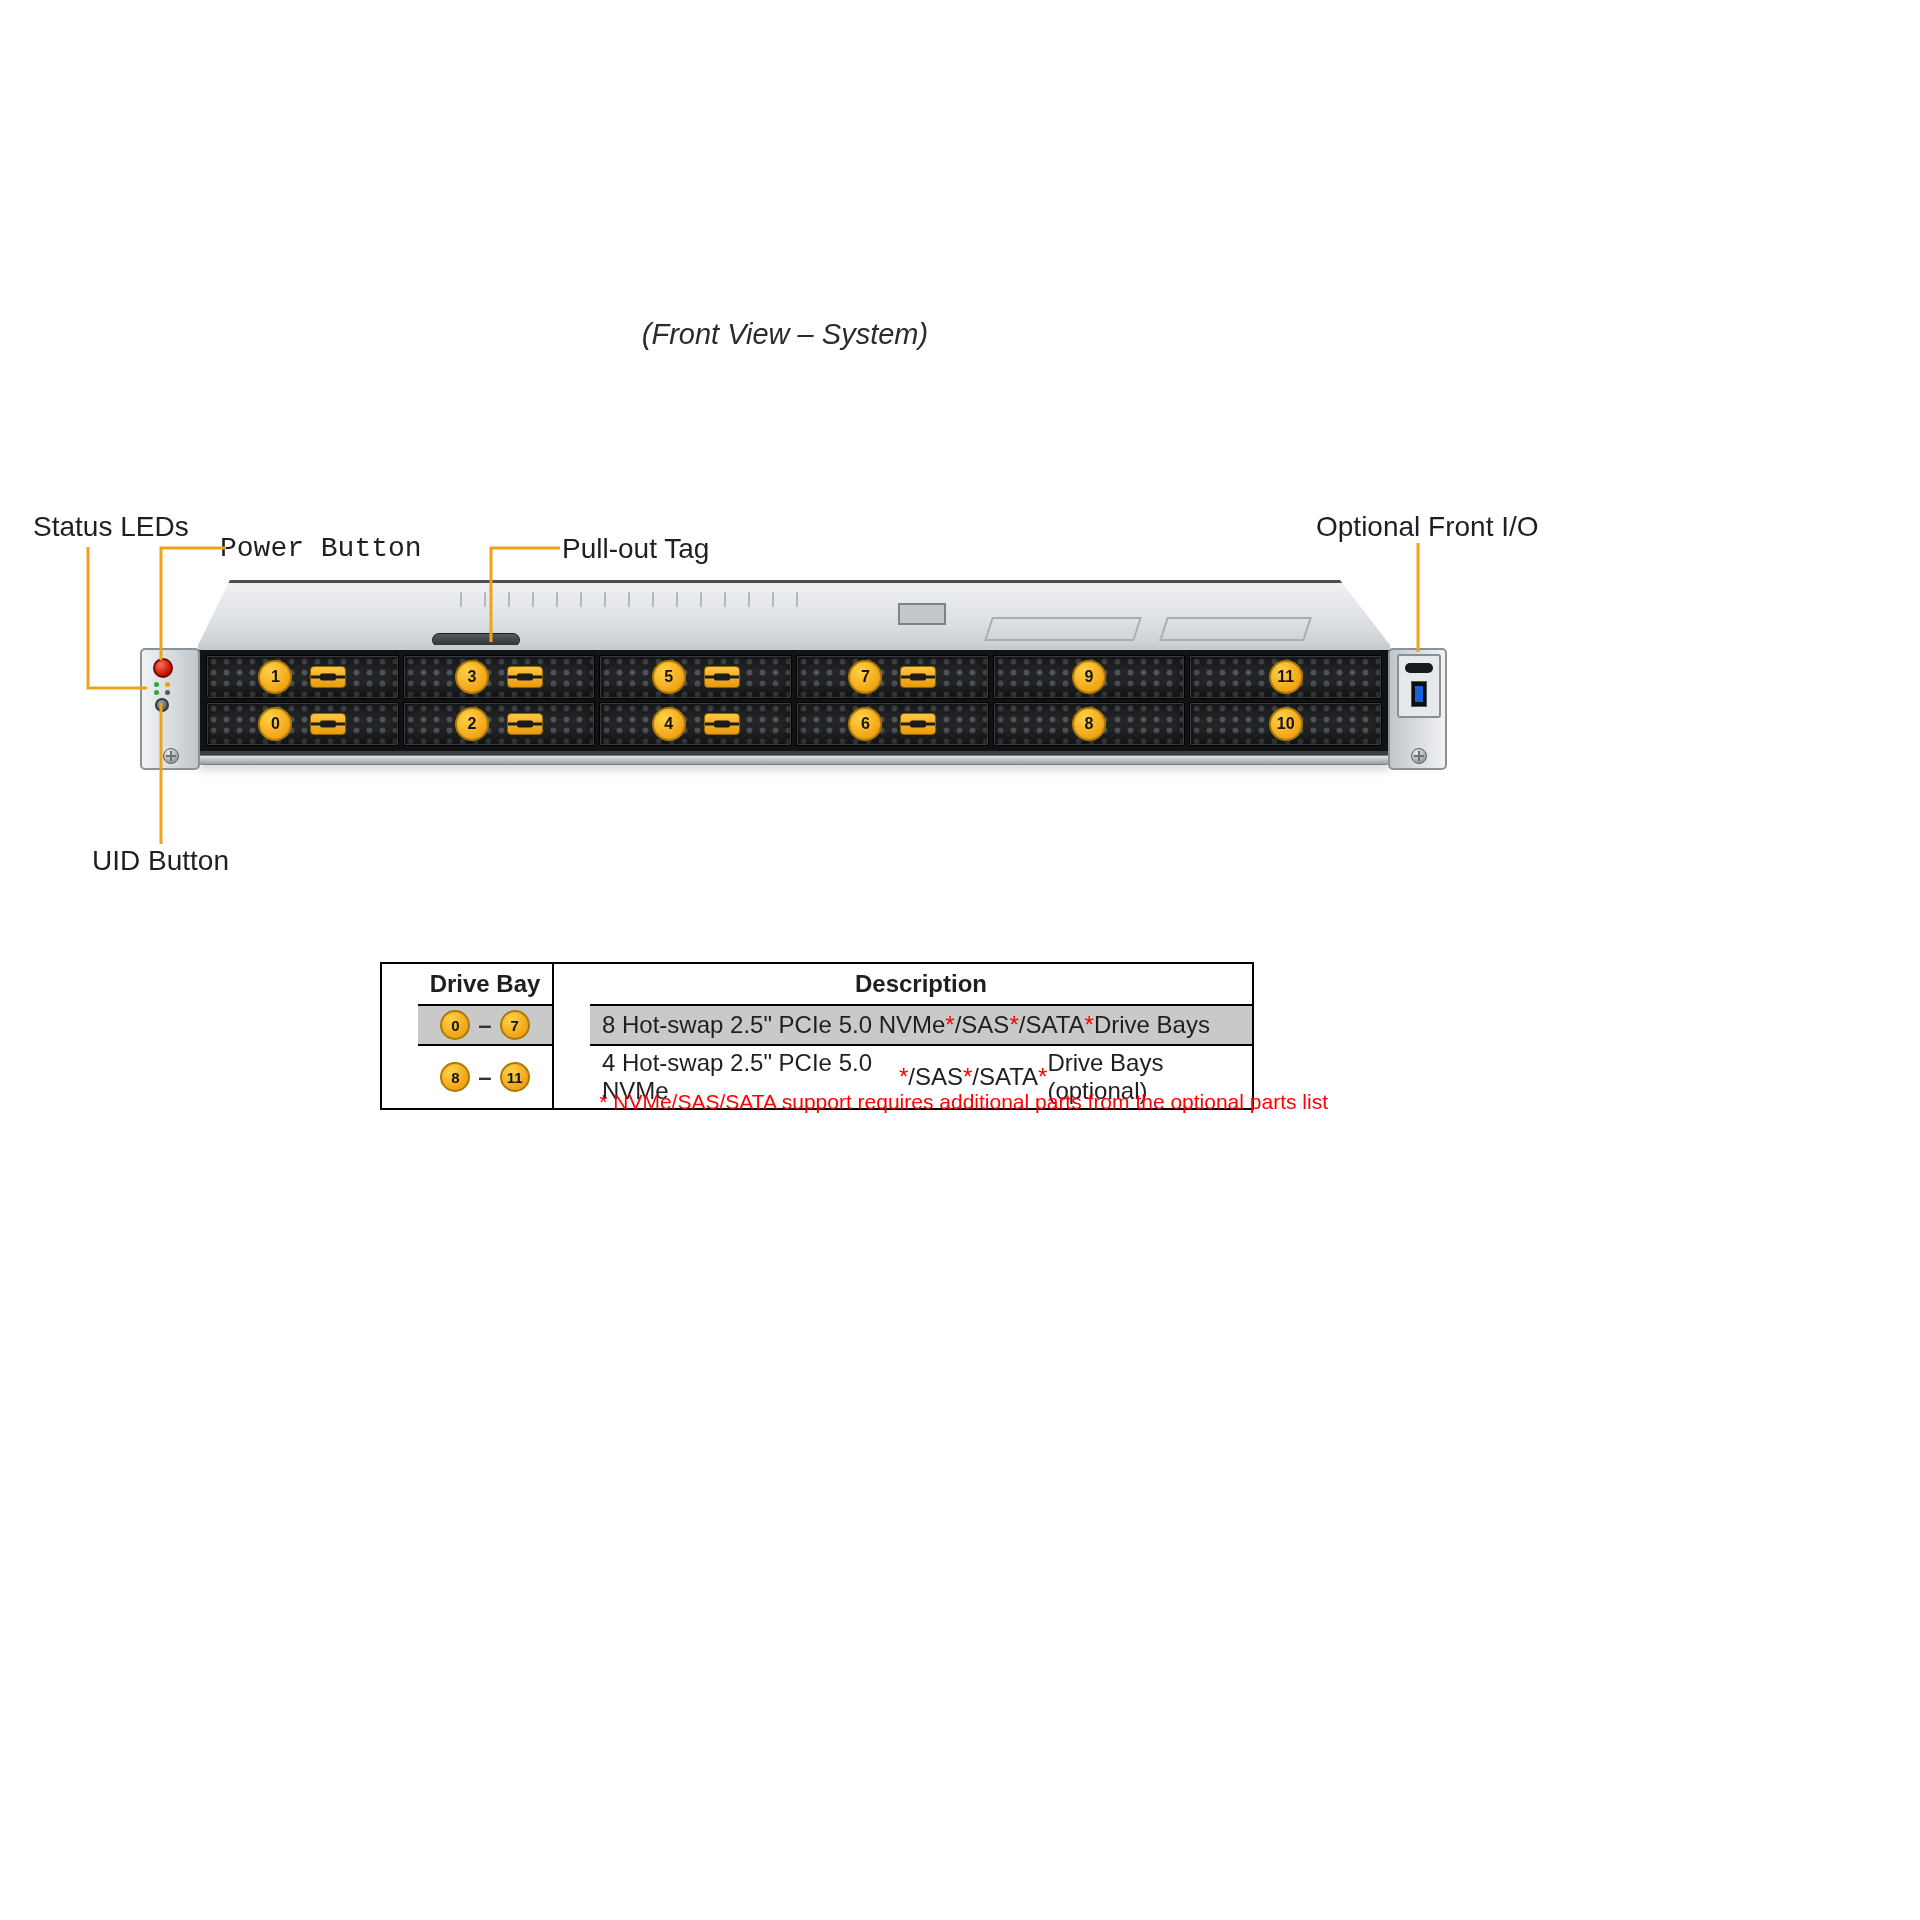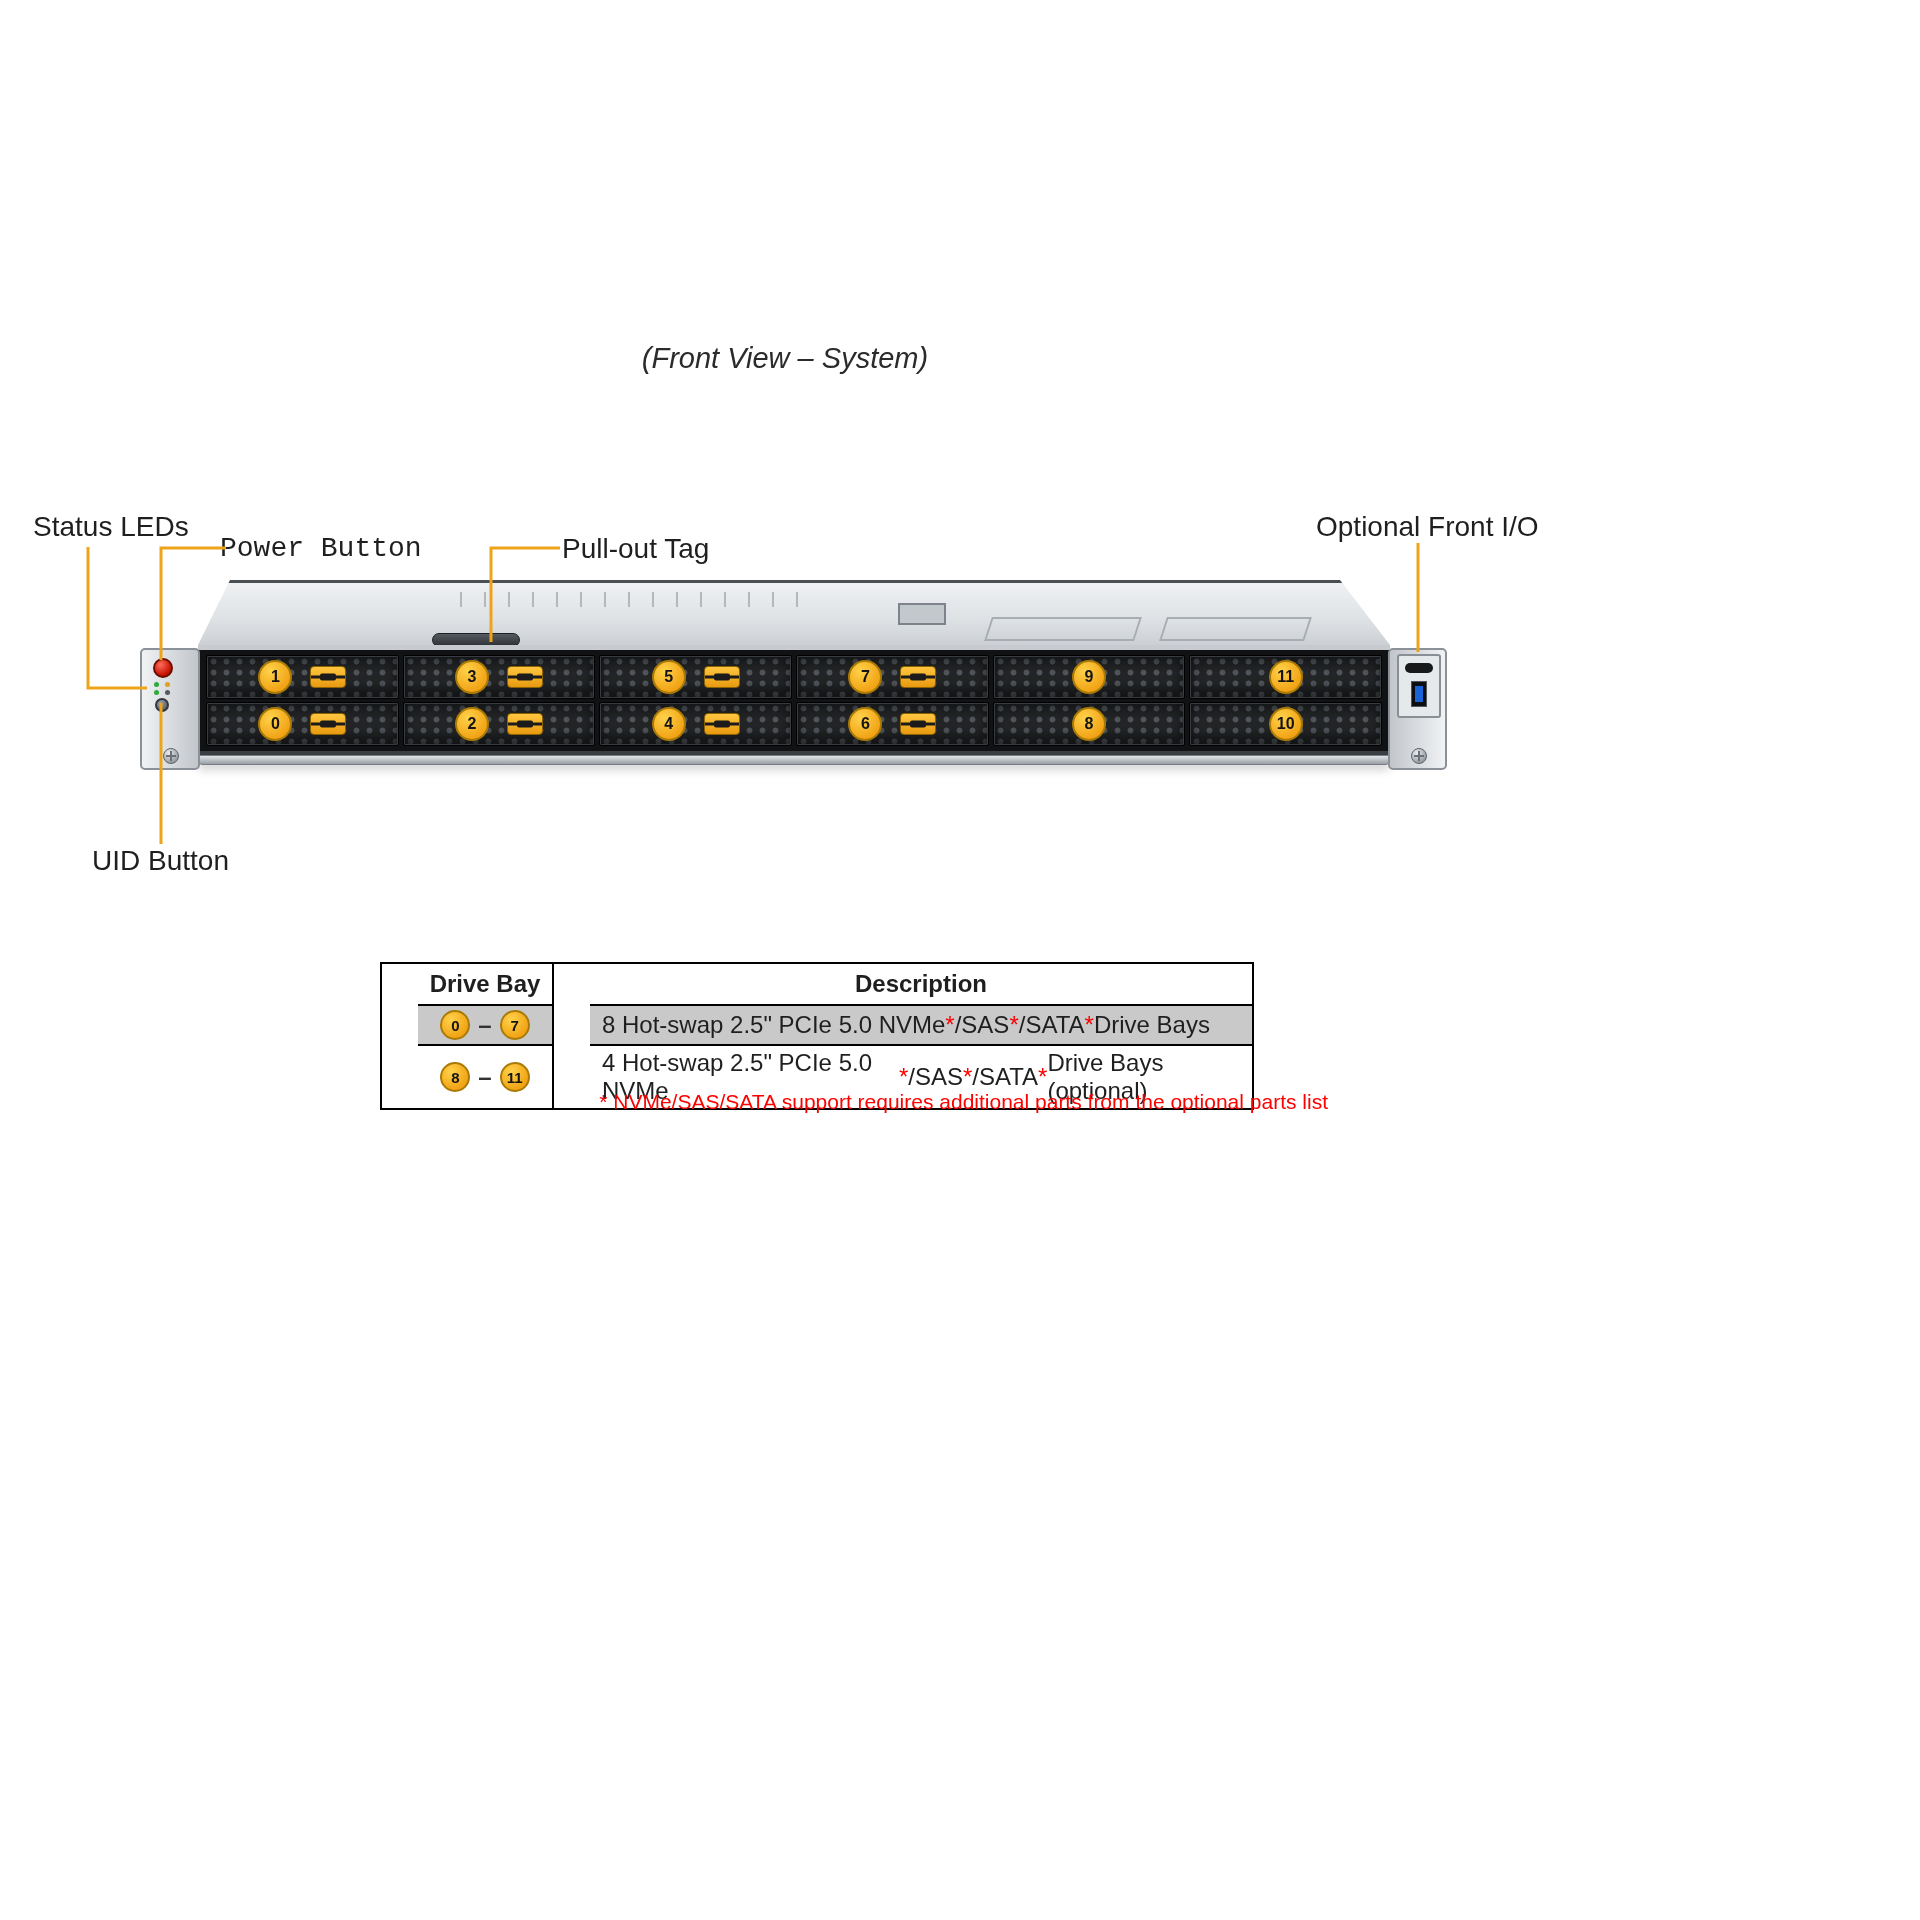--- a/index.html
+++ b/index.html
@@ -7,21 +7,21 @@
     --red:#FF0000;
     --shaded:#C9C9C9;
   }
   *{box-sizing:border-box;}
   html,body{margin:0;padding:0;background:#fff;}
   body{font-family:"Liberation Sans","DejaVu Sans",sans-serif;color:#1f1f1f;}
   .scene{position:relative;width:1920px;height:1920px;background:#fff;overflow:hidden;}
 
   
   .page-title{position:absolute;left:0;top:318px;width:1570px;text-align:center;
-    font-size:29px;font-style:italic;color:#2b2b2b;margin-top:24px;}
+    font-size:29px;font-style:italic;color:#2b2b2b;}
   .callout-label{position:absolute;font-size:28px;color:#1f1f1f;white-space:nowrap;}
   #lbl-status{left:16px;top:511px;margin-left:17px;}
   #lbl-power{left:220px;top:533px;font-family:Liberation Mono, monospace;}
   #lbl-pullout{left:562px;top:533px;}
   #lbl-frontio{left:1316px;top:511px;}
   #lbl-uid{left:92px;top:845px;}
 
   
   .callout-svg{position:absolute;left:0;top:0;width:1920px;height:1920px;pointer-events:none;z-index:6;}
   .callout-line{stroke:var(--gold);stroke-width:3;fill:none;}

